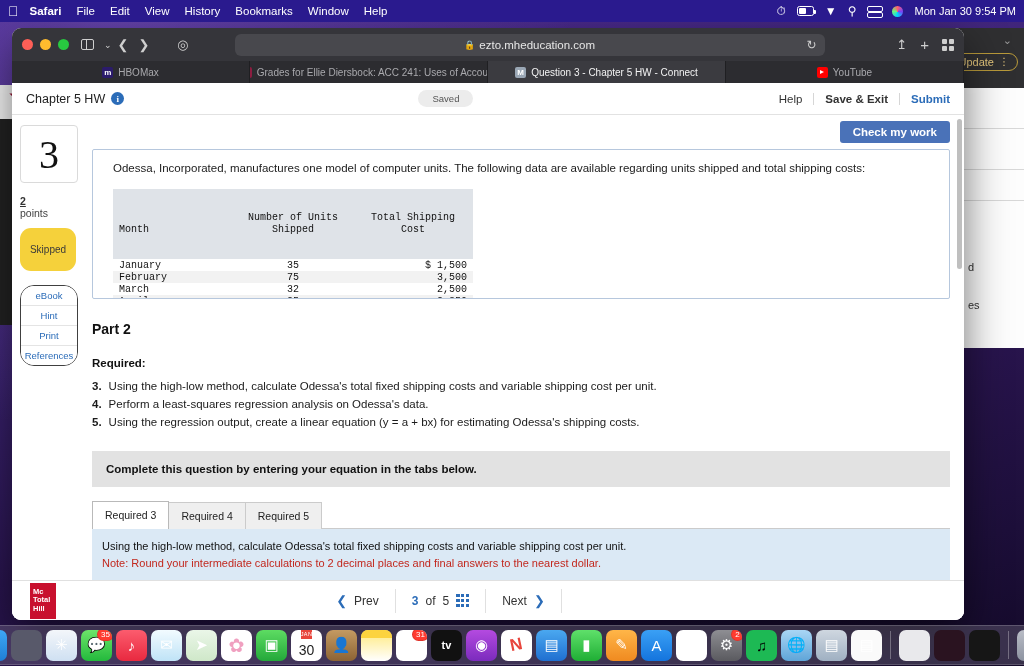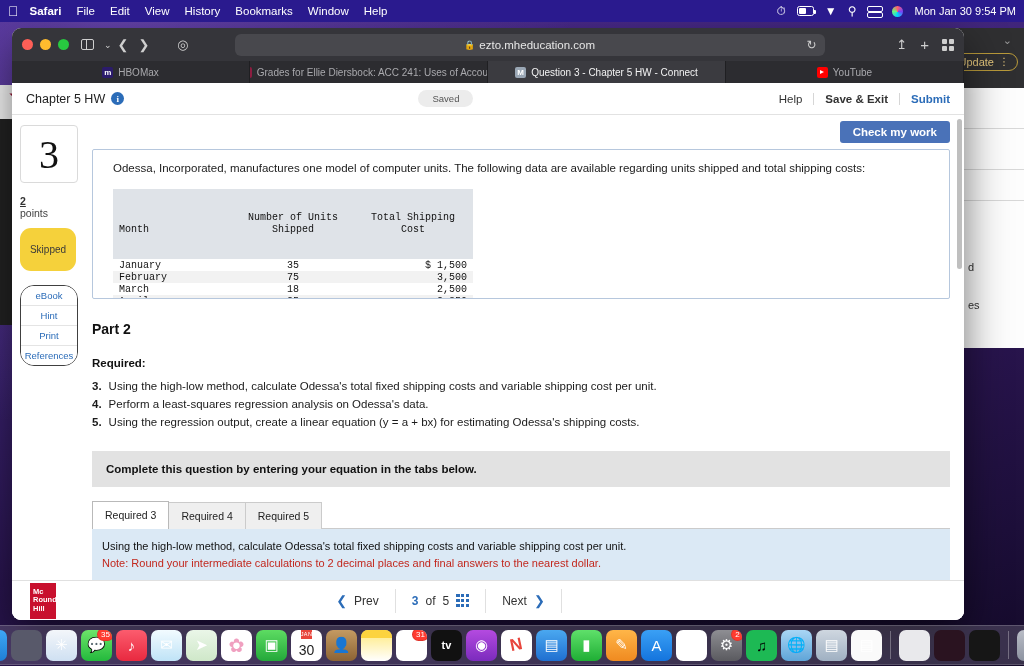--- a/index.html
+++ b/index.html
@@ -430,21 +430,21 @@
                   <td class="num">35</td>
                   <td class="cost">$ 1,500</td>
                 </tr>
                 <tr>
                   <td class="mon">February</td>
                   <td class="num">75</td>
                   <td class="cost">3,500</td>
                 </tr>
                 <tr>
                   <td class="mon">March</td>
-                  <td class="num">18</td>
+                  <td class="num">32</td>
                   <td class="cost">2,500</td>
                 </tr>
                 <tr>
                   <td class="mon">April</td>
                   <td class="num">25</td>
                   <td class="cost">2,350</td>
                 </tr>
               </tbody>
           </table>
         </div>
@@ -481,21 +481,21 @@
         </div>
 
       </div>
 
       <div id="cn-scroll"></div>
     </div>
 
     <div id="cn-footer">
       <div id="mgh-logo">
         <span>Mc</span>
-        <span>Round</span>
+        <span>Total</span>
         <span>Hill</span>
       </div>
       <div id="nav">
         <div class="seg">
           <span class="chev">❮</span>
           <span>Prev</span>
         </div>
         <div class="seg">
           <span class="cur">3</span>
           <span>of</span>

